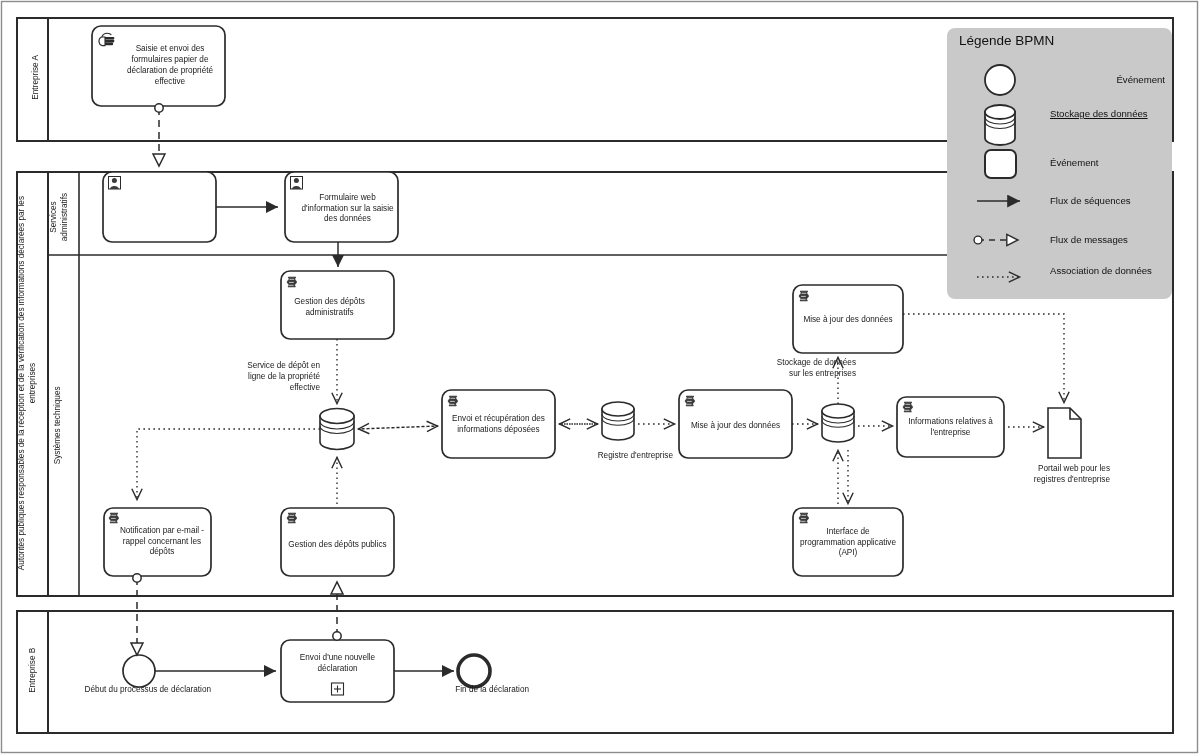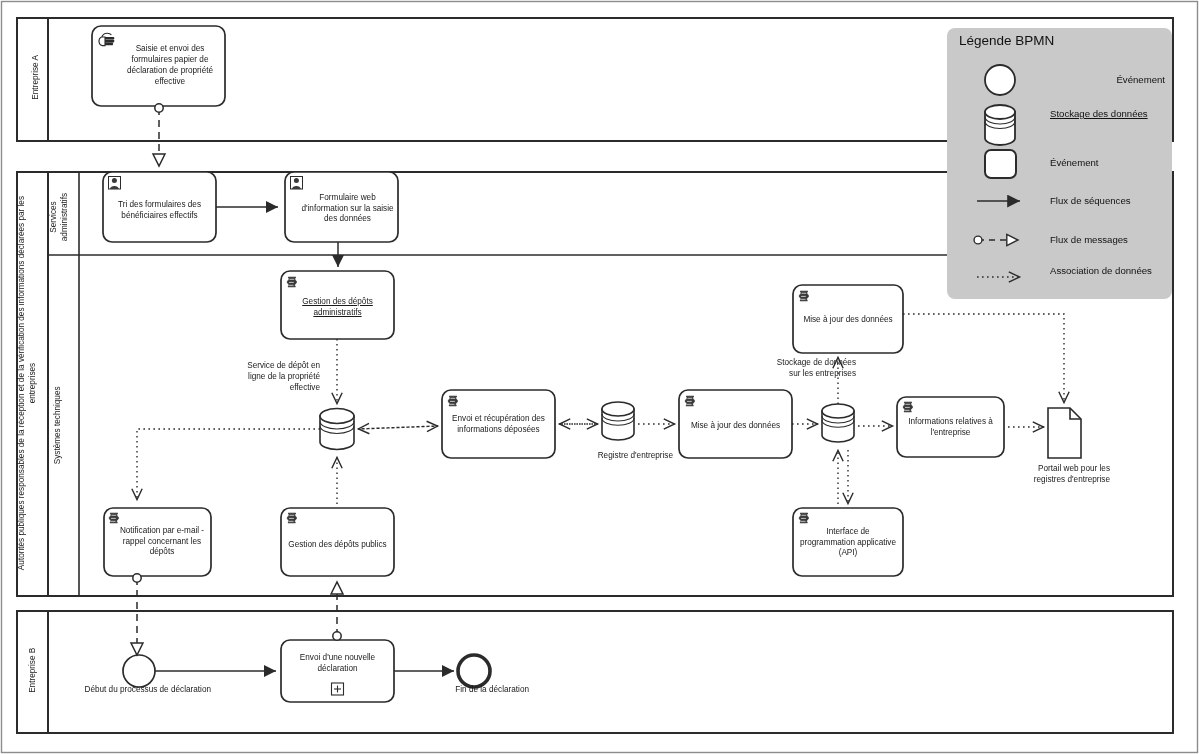--- a/index.html
+++ b/index.html
@@ -296,25 +296,24 @@
 <div class="lane-lbl wrap" style="left:-173px;top:372px;width:400px;transform:rotate(-90deg);line-height:1.35;">Autorités publiques responsables de la réception et de la vérification des informations déclarées par les entreprises</div>
 
 <div class="lane-lbl wrap" style="left:19px;top:206px;width:80px;transform:rotate(-90deg);line-height:1.35;">Services administratifs</div>
 
 <div class="lane-lbl" style="left:8px;top:420px;width:100px;transform:rotate(-90deg);">Systèmes techniques</div>
 
 <div class="lane-lbl" style="left:-17px;top:665px;width:100px;transform:rotate(-90deg);">Entreprise B</div>
 
 <div class="task-lbl" style="left:112px;top:31px;width:108px;height:70px;padding-left:8px;box-sizing:border-box;">Saisie et envoi des formulaires papier de déclaration de propriété effective</div>
 
-<div class="task-lbl" style="left:106px;top:190px;width:107px;height:42px;">Tri des formulaires des bénéficiaires effectifs</div>
 
 <div class="task-lbl" style="left:300px;top:182px;width:95px;height:54px;">Formulaire web d'information sur la saisie des données</div>
 
-<div class="task-lbl" style="left:286px;top:288px;width:103px;height:40px;text-decoration:underline;">Gestion des dépôts administratifs</div>
+<div class="task-lbl" style="left:278px;top:288px;width:103px;height:40px;">Gestion des dépôts administratifs</div>
 
 <div class="task-lbl" style="left:446px;top:399px;width:105px;height:52px;">Envoi et récupération des informations déposées</div>
 
 <div class="task-lbl" style="left:684px;top:405px;width:103px;height:42px;">Mise à jour des données</div>
 
 <div class="task-lbl" style="left:798px;top:300px;width:100px;height:40px;">Mise à jour des données</div>
 
 <div class="task-lbl" style="left:901px;top:410px;width:99px;height:36px;text-align:center;">Informations relatives à l'entreprise</div>
 
 <div class="task-lbl" style="left:798px;top:518px;width:100px;height:50px;">Interface de programmation applicative (API)</div>

